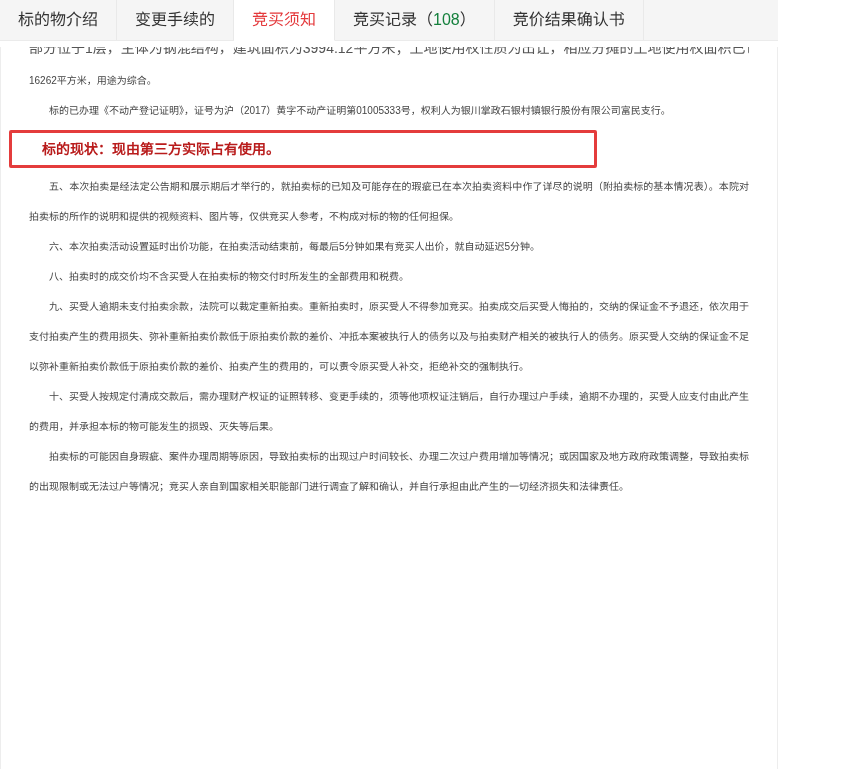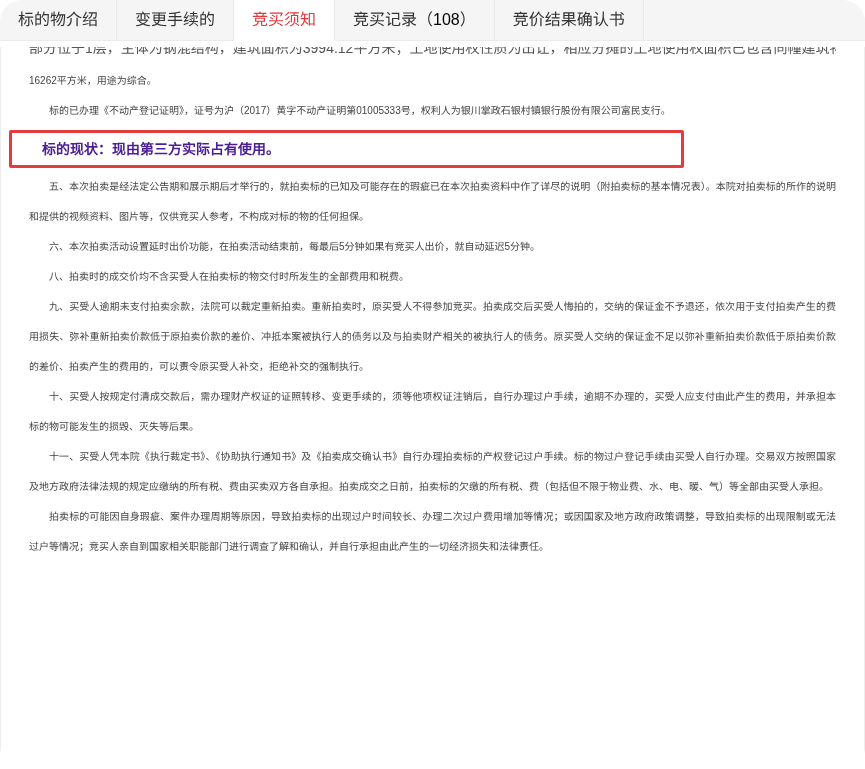--- a/index.html
+++ b/index.html
@@ -2,26 +2,25 @@
 <html lang="zh-CN"><head>
 <meta charset="utf-8">
 <style>
   * { box-sizing: border-box; margin: 0; padding: 0; }
   html, body { background: #ffffff; }
   body {
     font-family: "Liberation Sans", "DejaVu Sans", sans-serif;
     color: #444;
   }
   .page {
-    width: 865px;
+    width: 778px;
     height: 769px;
     overflow: hidden;
     background: #fff;
     position: relative;
-    border-radius: 22px;
   }
   
   .tabbar {
     height: 41px;
     background: #f5f5f5;
     border-bottom: 1px solid #ebebeb;
     display: flex;
     align-items: stretch;
   }
   .tab {
@@ -35,21 +34,21 @@
     background: transparent;
   }
   .tab:first-child { border-left: none; }
   .tab.active {
     background: #ffffff;
     color: #e4393c;
     border-right: 1px solid #e9e9e9;
     border-bottom: 1px solid #ffffff;
     margin-bottom: -1px;
   }
-  .tab .count { color: #000000; }
+  .tab .count { color: #15803d; }
   
   .content {
     padding: 0 28px;
     border-left: 1px solid #ededed;
     border-right: 1px solid #ededed;
     min-height: 728px;
     background: #fff;
   }
   .para {
     font-size: 10px;
@@ -81,21 +80,21 @@
   .notice-box {
     border: 3px solid #e43c3c;
     border-radius: 2px;
     margin: 4px 152px 4px -20px;
     padding: 1px 10px 1px 30px;
   }
   .box-line {
     font-size: 14px;
     line-height: 30px;
     font-weight: bold;
-    color: #4c1d95;
+    color: #b91c1c;
     text-align: left;
   }
 </style>
 </head>
 <body>
 
 <div class="page">
 
   <div class="tabbar">
     <div class="tab">标的物介绍</div>
@@ -114,17 +113,16 @@
       <p class="para continuation">16262平方米，用途为综合。</p>
       <p class="para indent">标的已办理《不动产登记证明》，证号为沪（2017）黄字不动产证明第01005333号，权利人为银川掌政石银村镇银行股份有限公司富民支行。</p>
       <div class="notice-box">
         <p class="box-line">标的现状：现由第三方实际占有使用。</p>
       </div>
       <p class="para indent">五、本次拍卖是经法定公告期和展示期后才举行的，就拍卖标的已知及可能存在的瑕疵已在本次拍卖资料中作了详尽的说明（附拍卖标的基本情况表）。本院对拍卖标的所作的说明和提供的视频资料、图片等，仅供竞买人参考，不构成对标的物的任何担保。</p>
       <p class="para indent">六、本次拍卖活动设置延时出价功能，在拍卖活动结束前，每最后5分钟如果有竞买人出价，就自动延迟5分钟。</p>
       <p class="para indent">八、拍卖时的成交价均不含买受人在拍卖标的物交付时所发生的全部费用和税费。</p>
       <p class="para indent">九、买受人逾期未支付拍卖余款，法院可以裁定重新拍卖。重新拍卖时，原买受人不得参加竞买。拍卖成交后买受人悔拍的，交纳的保证金不予退还，依次用于支付拍卖产生的费用损失、弥补重新拍卖价款低于原拍卖价款的差价、冲抵本案被执行人的债务以及与拍卖财产相关的被执行人的债务。原买受人交纳的保证金不足以弥补重新拍卖价款低于原拍卖价款的差价、拍卖产生的费用的，可以责令原买受人补交，拒绝补交的强制执行。</p>
       <p class="para indent">十、买受人按规定付清成交款后，需办理财产权证的证照转移、变更手续的，须等他项权证注销后，自行办理过户手续，逾期不办理的，买受人应支付由此产生的费用，并承担本标的物可能发生的损毁、灭失等后果。</p>
-      <p class="para indent">十一、买受人凭本院《执行裁定书》、《协助执行通知书》及《拍卖成交确认书》自行办理拍卖标的产权登记过户手续。标的物过户登记手续由买受人自行办理。交易双方按照国家及地方政府法律法规的规定应缴纳的所有税、费由买卖双方各自承担。拍卖成交之日前，拍卖标的欠缴的所有税、费（包括但不限于物业费、水、电、暖、气）等全部由买受人承担。</p>
       <p class="para indent">拍卖标的可能因自身瑕疵、案件办理周期等原因，导致拍卖标的出现过户时间较长、办理二次过户费用增加等情况；或因国家及地方政府政策调整，导致拍卖标的出现限制或无法过户等情况；竞买人亲自到国家相关职能部门进行调查了解和确认，并自行承担由此产生的一切经济损失和法律责任。</p>
     </div>
 
 </div>
 
 </body></html>

